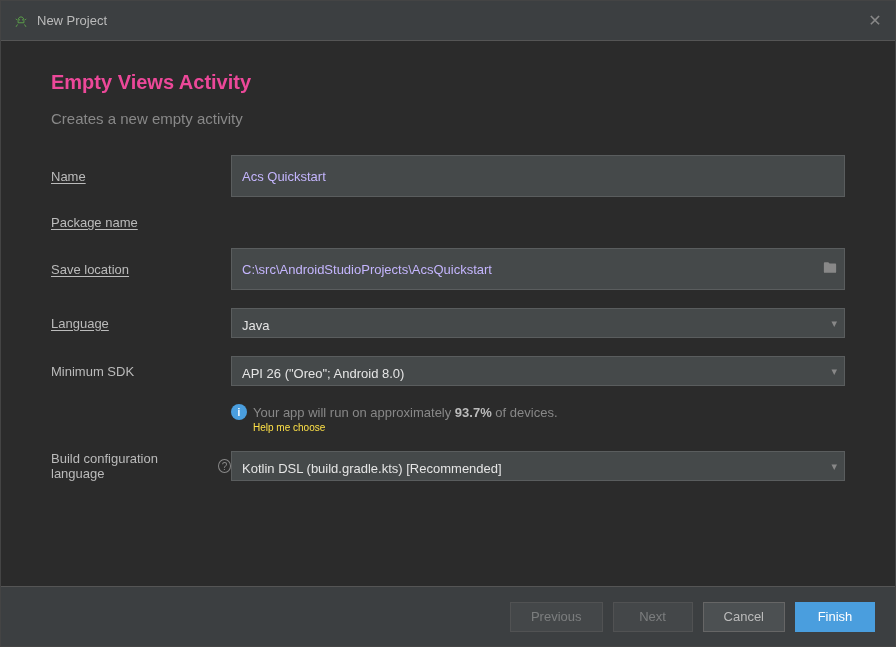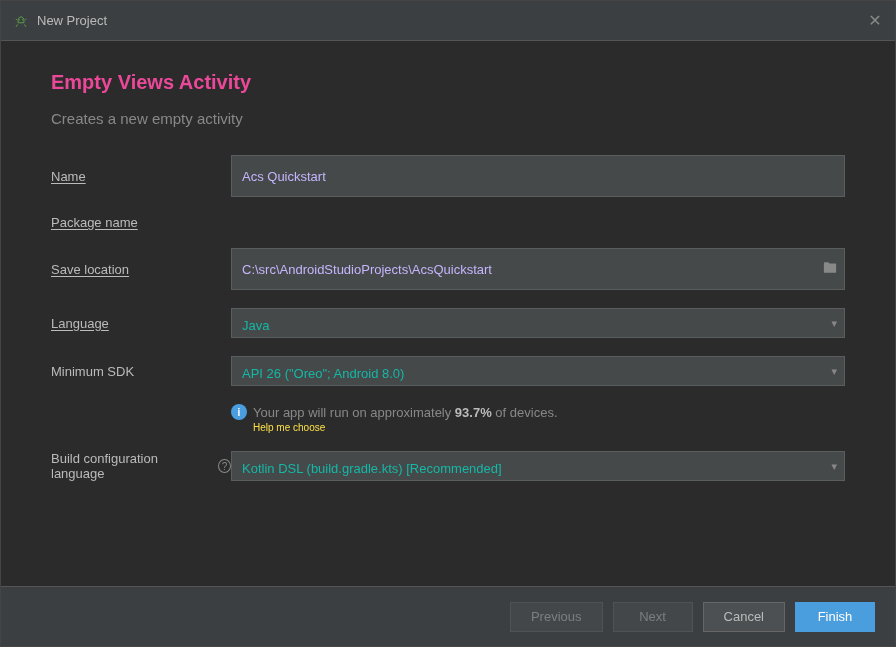--- a/index.html
+++ b/index.html
@@ -126,21 +126,21 @@
       top: 50%;
       transform: translateY(-50%);
       color: #888;
       font-size: 12px;
     }
 
     .select-input {
       width: 100%;
       background: #45494a;
       border: 1px solid #5a5d5e;
-      color: #14b8a6;
+      color: #e5e5e5;
       font-size: 13px;
       padding: 6px 30px 2px 10px;
       outline: none;
       height: 30px;
       appearance: none;
       cursor: pointer;
     }
 
     .select-wrapper {
       position: relative;

